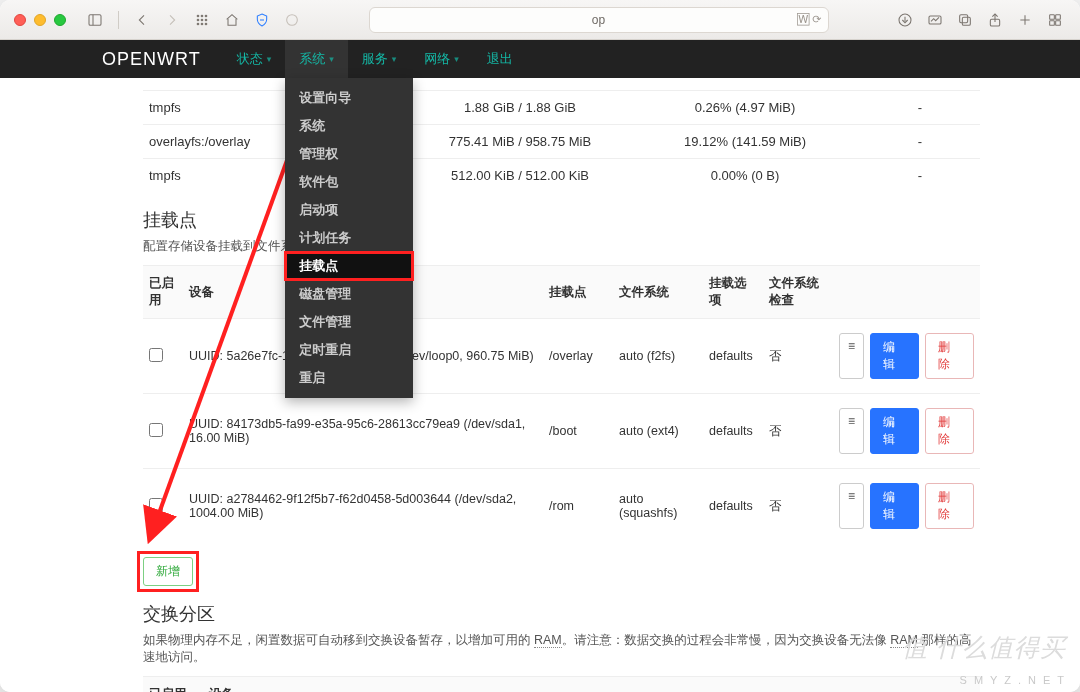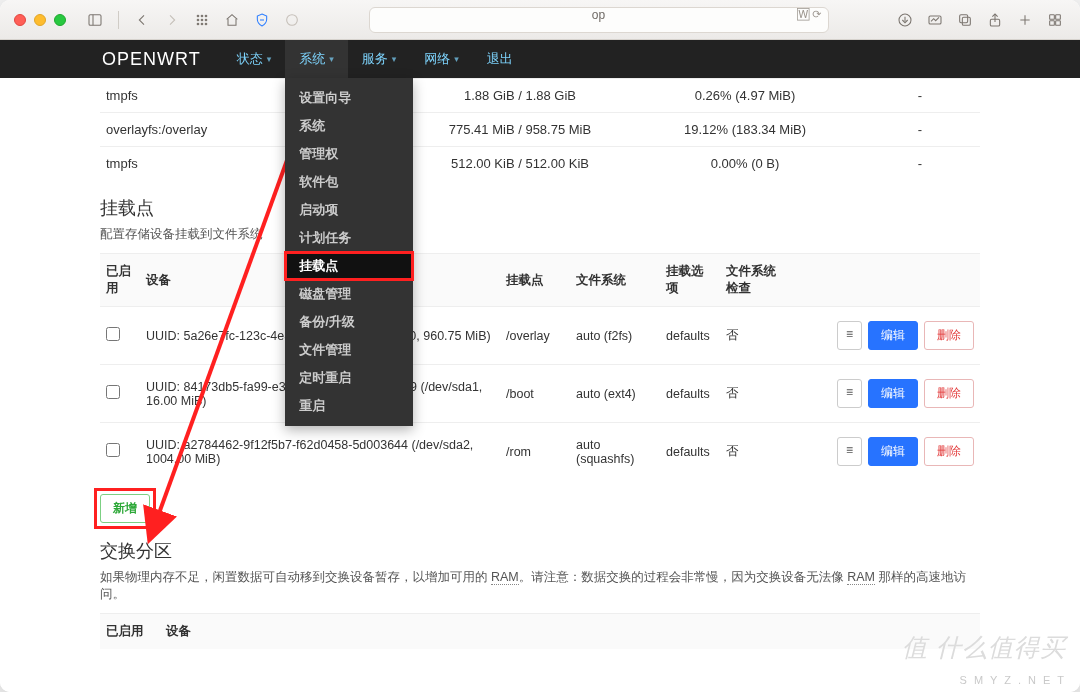--- a/index.html
+++ b/index.html
@@ -7,46 +7,46 @@
   .browser-window { width: 1080px; height: 692px; margin: 0 auto; background: #fff; border-radius: 10px; overflow: hidden; box-shadow: 0 10px 40px rgba(0,0,0,0.2); display: flex; flex-direction: column; position: relative; }
   .title-bar { height: 40px; background: linear-gradient(#f7f6f5,#eceae8); border-bottom: 1px solid #d6d2cd; display: flex; align-items: center; padding: 0 14px; gap: 8px; }
   .traffic { display: flex; gap: 8px; margin-right: 10px; }
   .dot { width: 12px; height: 12px; border-radius: 50%; }
   .dot.red { background: #ff5f57; border: .5px solid #e24640; }
   .dot.yellow { background: #febc2e; border: .5px solid #e1a627; }
   .dot.green { background: #28c840; border: .5px solid #1fa82f; }
   .tb-ico { width: 22px; height: 22px; display: flex; align-items: center; justify-content: center; color: #7c7670; }
   .tb-ico svg { width: 16px; height: 16px; stroke: currentColor; fill: none; stroke-width: 1.6; }
   .addr-wrap { flex: 1; display: flex; justify-content: center; }
-  .addr { width: 460px; height: 26px; background: #fdfdfc; border: 1px solid #dcd7d1; border-radius: 6px; display: flex; align-items: flex-start; justify-content: center; position: relative; font-size: 12px; color: #6f6a65; }
+  .addr { width: 460px; height: 26px; background: #fdfdfc; border: 1px solid #dcd7d1; border-radius: 6px; display: flex; align-items: center; justify-content: center; position: relative; font-size: 12px; color: #6f6a65; }
   .addr .right-i { position: absolute; right: 6px; color: #9c968f; font-size: 11px; }
   .shield { color: #2e7fff; }
   .content { flex: 1; overflow: hidden; position: relative; background: #fff; }
   .navbar { height: 38px; background: #222; display: flex; align-items: center; padding: 0 0 0 0; color: #e9e9e9; position: relative; }
   .brand { font-size: 18px; letter-spacing: 1px; padding: 0 22px 0 102px; font-weight: 300; color: #fff; }
   .nav-items { display: flex; height: 100%; }
-  .nav-item { display: flex; align-items: center; padding: 0 14px; height: 100%; color: #7dd3fc; cursor: pointer; font-size: 13px; gap: 4px; }
+  .nav-item { display: flex; align-items: center; padding: 0 14px; height: 100%; color: #14b8a6; cursor: pointer; font-size: 13px; gap: 4px; }
   .nav-item:hover, .nav-item.open { background: #333; }
   .caret { font-size: 9px; opacity: .7; }
   .dropdown { position: absolute; top: 38px; left: 0; width: 128px; background: #333; padding: 6px 0; z-index: 50; box-shadow: 0 4px 12px rgba(0,0,0,0.3); }
   .dd-item { padding: 5px 14px; color: #ccc; font-size: 13px; cursor: pointer; font-weight: bold; }
   .dd-item.active { background: #111; color: #fff; outline: 3px solid #ff2020; outline-offset: -2px; }
-  .page { padding: 0 100px 40px 100px; height: calc(100% - 38px); overflow-y: auto; }
+  .page { padding: 12px 100px 40px 100px; height: calc(100% - 38px); overflow-y: auto; margin-left: 43px; }
   table.fs { width: 100%; border-collapse: collapse; }
   table.fs td { padding: 9px 6px; border-top: 1px solid #eee; font-size: 13px; vertical-align: middle; }
   table.fs td.fs-name { width: 180px; }
   table.fs td.fs-size { text-align: center; width: 220px; }
   table.fs td.fs-used { text-align: center; width: 230px; }
   table.fs td.fs-act { text-align: center; width: 120px; }
   .btn { display: inline-block; padding: 5px 12px; font-size: 12px; border-radius: 3px; border: 1px solid; background: #fff; cursor: pointer; }
   .btn-red { color: #e23a3a; border-color: #e23a3a; }
   .btn-blue-fill { background: #2773ff; color: #fff; border-color: #2773ff; }
   .btn-red-o { color: #e23a3a; border-color: #e9b7b7; background: #fff; }
   .btn-grey { color: #555; border-color: #ccc; background: #fff; padding: 5px 8px; }
-  .btn-green { color: #2da838; border-color: #7cd083; background: #fff; font-weight: bold; }
+  .btn-green { color: #2da838; border-color: #7cd083; background: #fff; }
   h2.sect { font-size: 18px; color: #333; font-weight: 500; margin: 16px 0 6px 0; }
   p.desc { font-size: 12.5px; color: #555; margin-bottom: 10px; }
   p.desc .ul { border-bottom: 1px dotted #888; }
   table.mnt { width: 100%; border-collapse: collapse; }
   table.mnt th { text-align: left; padding: 9px 6px; font-size: 12.5px; color: #333; background: #fafafa; border-top: 1px solid #eee; font-weight: 600; }
   table.mnt td { padding: 14px 6px; border-top: 1px solid #eee; font-size: 12.5px; vertical-align: middle; }
   .chk { width: 14px; height: 14px; }
   .actions { display: flex; gap: 6px; justify-content: flex-end; }
   .addbox { margin: 14px 0 0 0; display: inline-block; outline: 3px solid #ff2020; outline-offset: 3px; }
   .arrow-svg { position: absolute; top: 96px; left: 110px; z-index: 40; pointer-events: none; }
@@ -176,21 +176,20 @@
             </div>
           <div class="dropdown">
             <div class="dd-item">设置向导</div>
             <div class="dd-item">系统</div>
             <div class="dd-item">管理权</div>
             <div class="dd-item">软件包</div>
             <div class="dd-item">启动项</div>
             <div class="dd-item">计划任务</div>
             <div class="dd-item active">挂载点</div>
             <div class="dd-item">磁盘管理</div>
-            <div class="dd-item">备份/升级</div>
             <div class="dd-item">文件管理</div>
             <div class="dd-item">定时重启</div>
             <div class="dd-item">重启</div>
           </div>
         </div>
         <div class="nav-item">
             <span>服务</span>
             <span class="caret">▾</span>
           </div>
         <div class="nav-item">
@@ -220,21 +219,21 @@
               <td class="fs-name">tmpfs</td>
               <td></td>
               <td class="fs-size">1.88 GiB / 1.88 GiB</td>
               <td class="fs-used">0.26% (4.97 MiB)</td>
               <td class="fs-act">-</td>
             </tr>
         <tr>
               <td class="fs-name">overlayfs:/overlay</td>
               <td></td>
               <td class="fs-size">775.41 MiB / 958.75 MiB</td>
-              <td class="fs-used">19.12% (183.34 MiB)</td>
+              <td class="fs-used">19.12% (141.59 MiB)</td>
               <td class="fs-act">-</td>
             </tr>
         <tr>
               <td class="fs-name">tmpfs</td>
               <td></td>
               <td class="fs-size">512.00 KiB / 512.00 KiB</td>
               <td class="fs-used">0.00% (0 B)</td>
               <td class="fs-act">-</td>
             </tr>
       </tbody>

